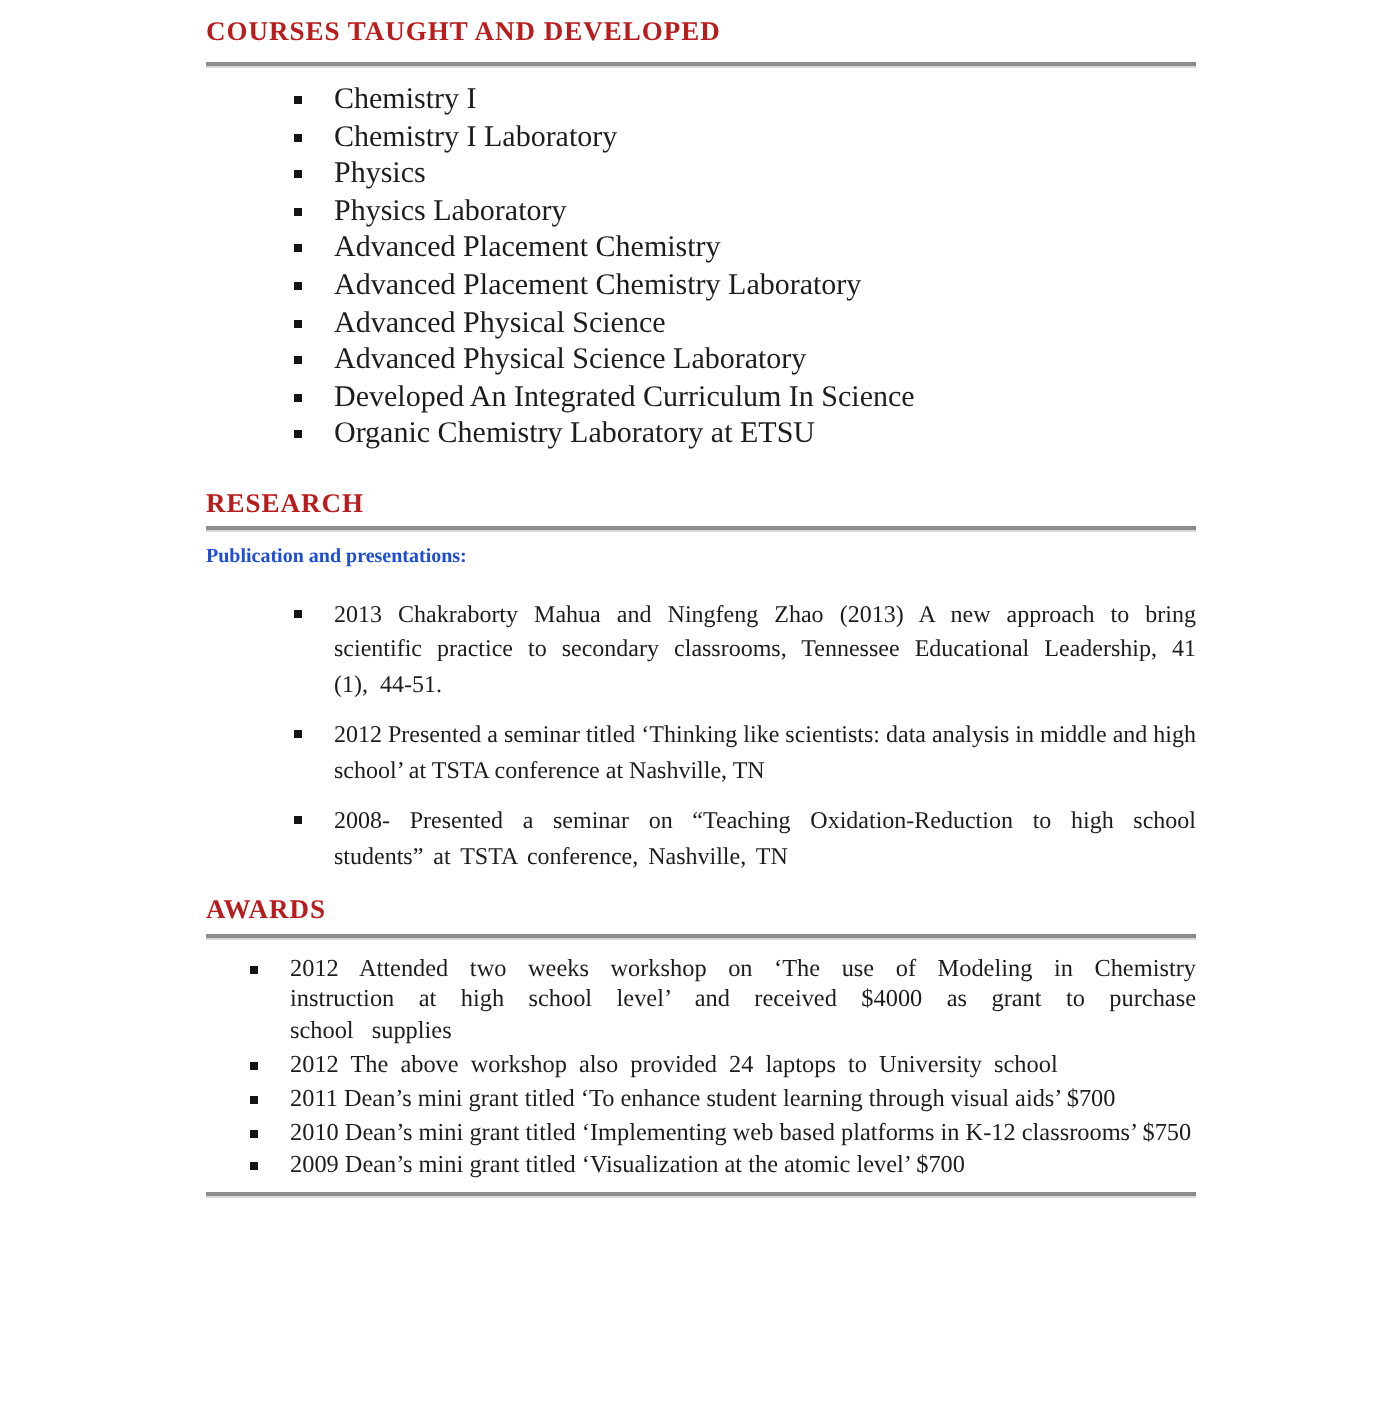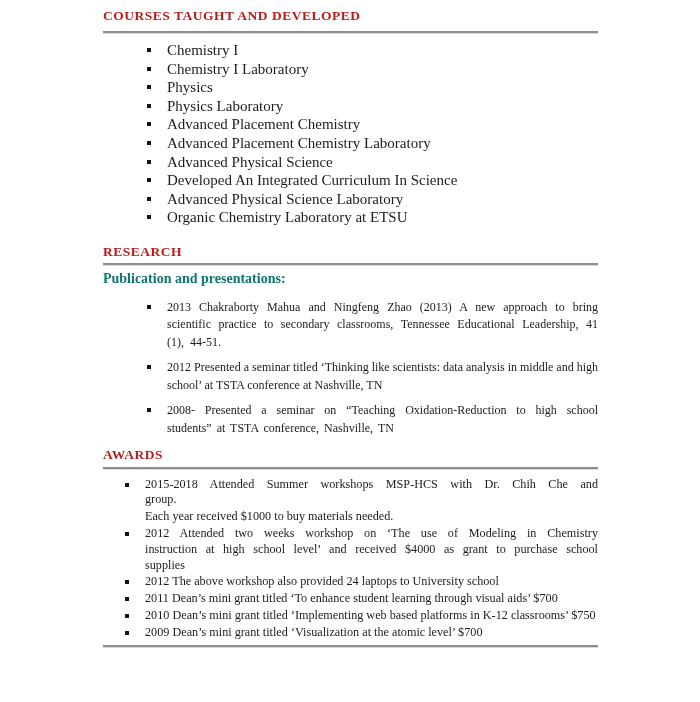--- a/index.html
+++ b/index.html
@@ -20,24 +20,24 @@
   h2.sec-title {
     margin: 0;
     font-size: 13.5px;
     font-weight: bold;
     letter-spacing: 0.5px;
     line-height: 17px;
     color: #b91c1c;
   }
   h3.sub-title {
     margin: 5px 0 0 0;
-    font-size: 14px;
+    font-size: 10px;
     font-weight: bold;
     line-height: 15px;
-    color: #0f766e;
+    color: #1d4ed8;
   }
   .rule {
     height: 2px;
     background: #8d8d8d;
     border-bottom: 1px solid #d9d9d9;
   }
   .rule-courses { margin-top: 7px; }
   .rule-research { margin-top: 3px; }
   .rule-awards { margin-top: 4px; }
   .rule-bottom { margin-top: 5px; }
@@ -105,22 +105,22 @@
     <h2 class="sec-title">COURSES TAUGHT AND DEVELOPED</h2>
     <div class="rule rule-courses"></div>
     <ul class="course-list">
       <li><span class="sq"></span><span>Chemistry I</span></li>
       <li><span class="sq"></span><span>Chemistry I Laboratory</span></li>
       <li><span class="sq"></span><span>Physics</span></li>
       <li><span class="sq"></span><span>Physics Laboratory</span></li>
       <li><span class="sq"></span><span>Advanced Placement Chemistry</span></li>
       <li><span class="sq"></span><span>Advanced Placement Chemistry Laboratory</span></li>
       <li><span class="sq"></span><span>Advanced Physical Science</span></li>
+      <li><span class="sq"></span><span>Advanced Physical Science Laboratory</span></li>
       <li><span class="sq"></span><span>Developed An Integrated Curriculum In Science</span></li>
-      <li><span class="sq"></span><span>Advanced Physical Science Laboratory</span></li>
       <li><span class="sq"></span><span>Organic Chemistry Laboratory at ETSU</span></li>
     </ul>
   </section>
 
   <section class="sec-research">
     <h2 class="sec-title">RESEARCH</h2>
     <div class="rule rule-research"></div>
     <h3 class="sub-title">Publication and presentations:</h3>
     <ul class="research-list">
       <li>
@@ -136,25 +136,20 @@
           <p class="t">2008- Presented a seminar on “Teaching Oxidation-Reduction to high school students” at TSTA conference, Nashville, TN</p>
         </li>
     </ul>
   </section>
 
   <section class="sec-awards">
     <h2 class="sec-title">AWARDS</h2>
     <div class="rule rule-awards"></div>
     <ul class="awards-list">
       <li>
-        <span class="sq"></span>
-        <p class="t">2015-2018 Attended Summer workshops MSP-HCS with Dr. Chih Che and group.</p>
-        <p class="note">Each year received $1000 to buy materials needed.</p>
-      </li>
-      <li>
           <span class="sq"></span>
           <p class="t">2012 Attended two weeks workshop on ‘The use of Modeling in Chemistry instruction at high school level’ and received $4000 as grant to purchase school supplies</p>
         </li>
       <li>
           <span class="sq"></span>
           <p class="t">2012 The above workshop also provided 24 laptops to University school</p>
         </li>
       <li>
           <span class="sq"></span>
           <p class="t">2011 Dean’s mini grant titled ‘To enhance student learning through visual aids’ $700</p>

